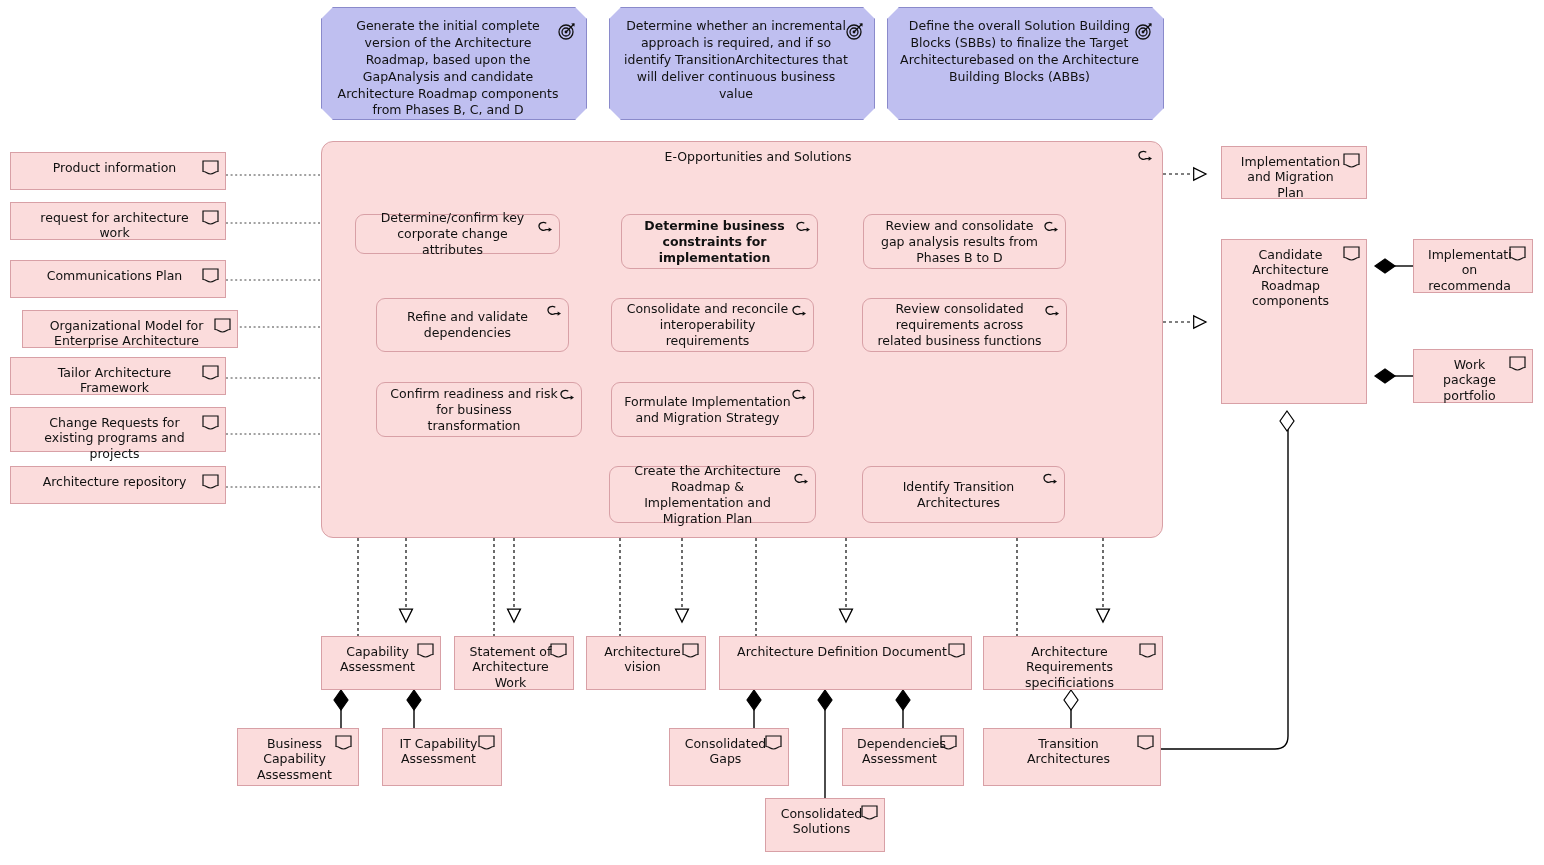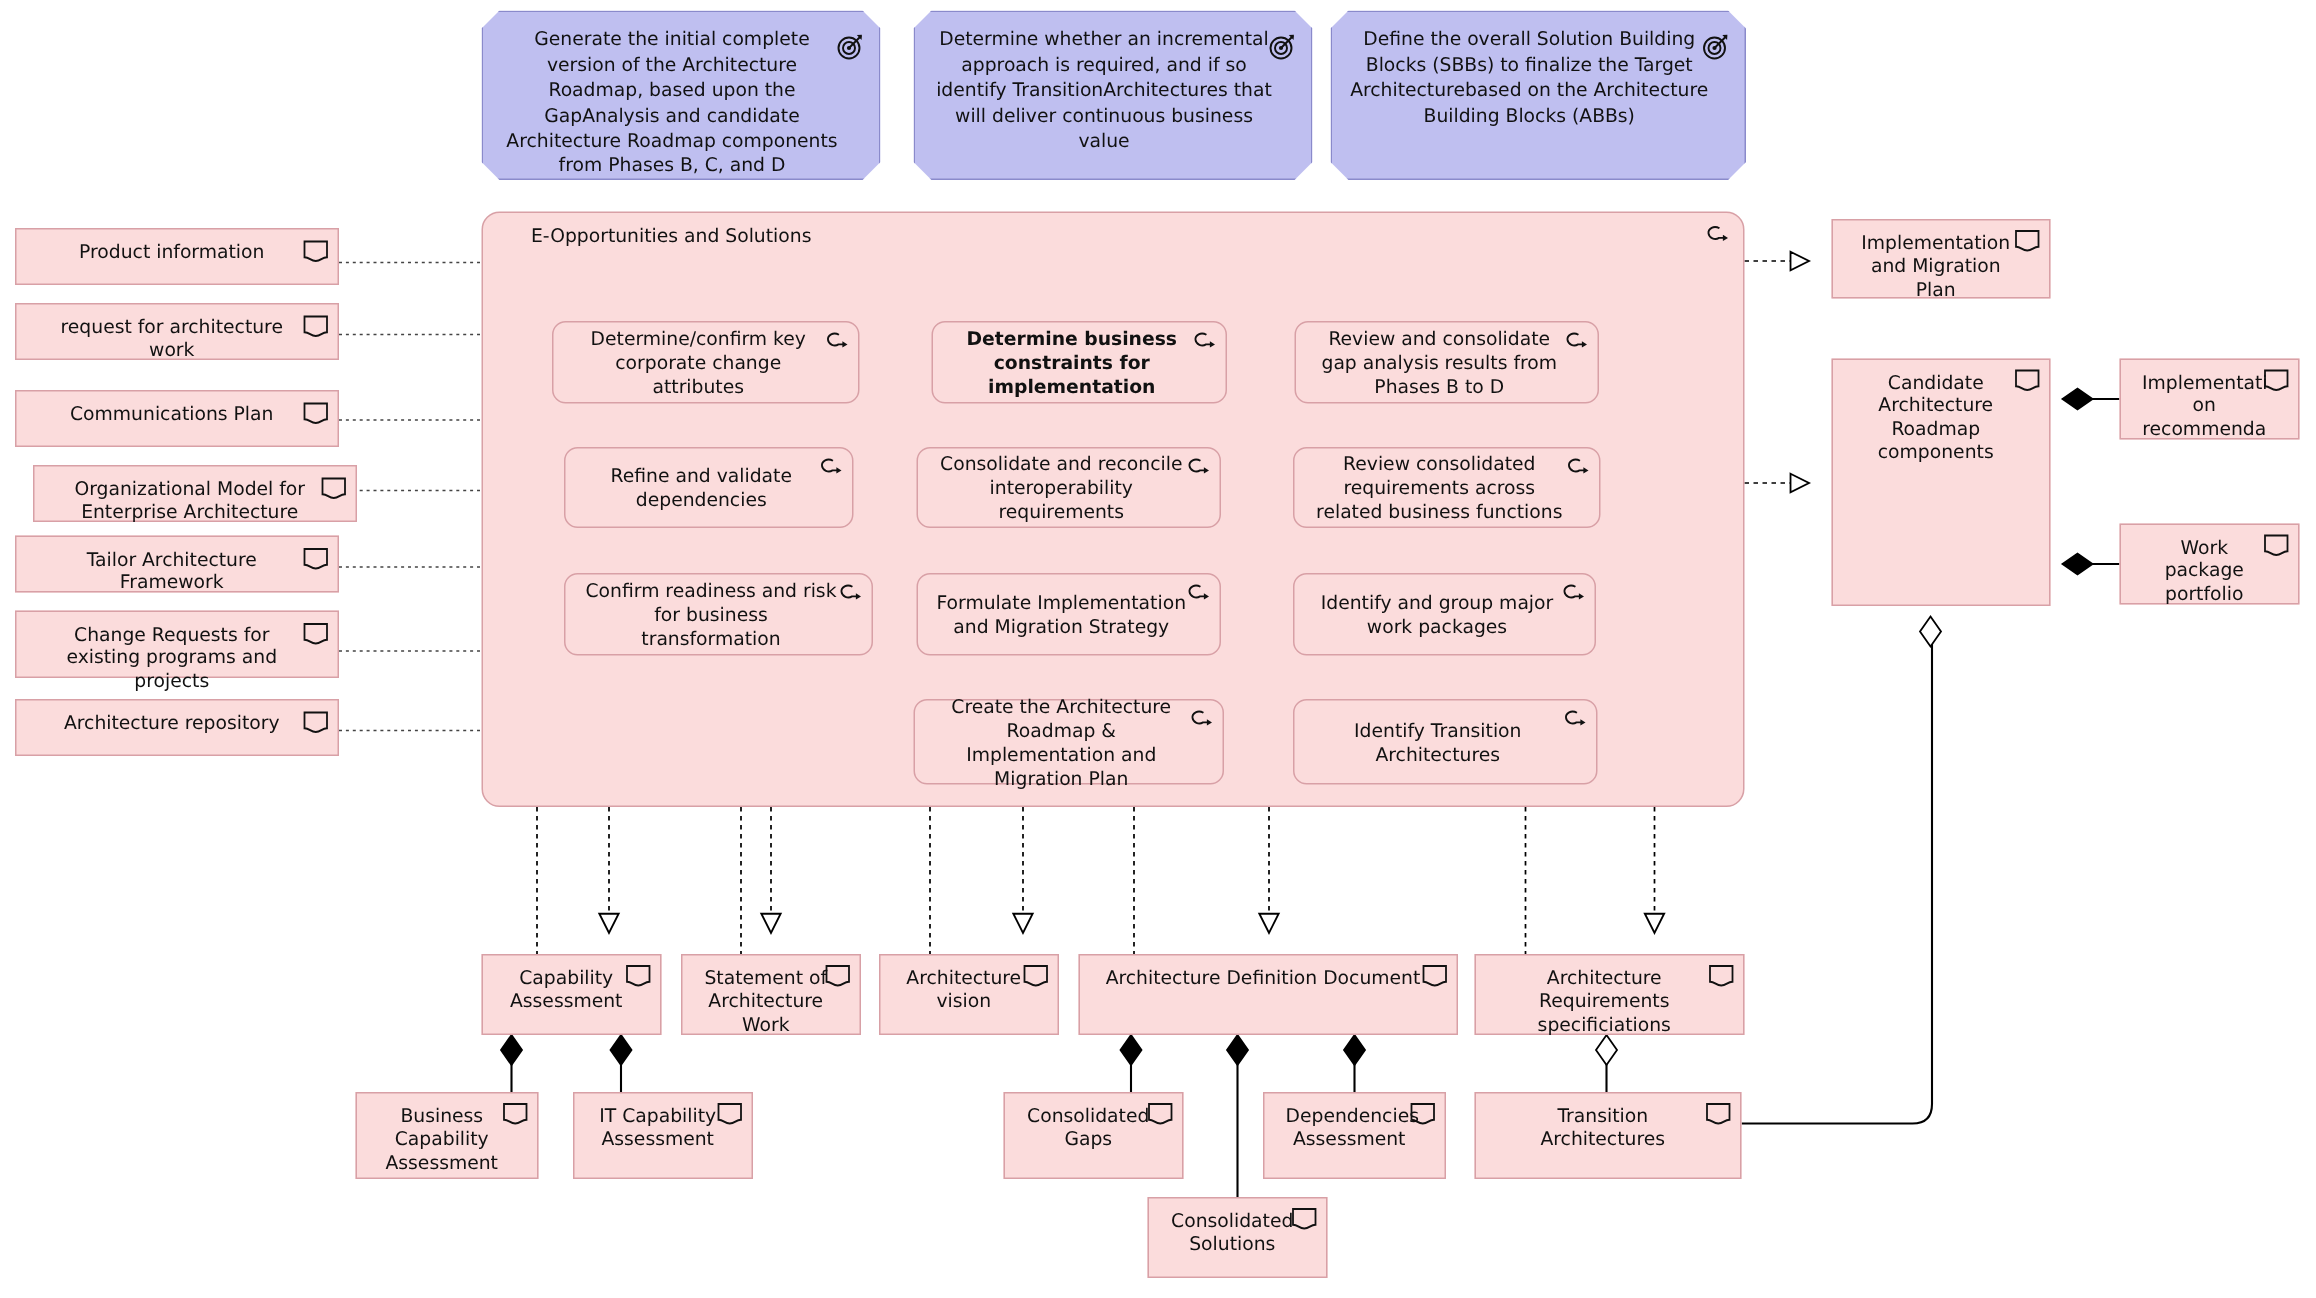--- a/index.html
+++ b/index.html
@@ -22,21 +22,21 @@
         clip-path:polygon(12px 0,calc(100% - 12px) 0,100% 12px,100% calc(100% - 12px),calc(100% - 12px) 100%,12px 100%,0 calc(100% - 12px),0 12px);
         align-items:flex-start;}
   .goal .lbl{padding-top:10px;padding-left:10px;padding-right:22px;line-height:1.35;}
 
   
   .proc{background:#FBDCDC;border:1px solid #D8A0A6;border-radius:9px;font-size:12.5px;color:#111;}
   .proc .lbl{padding:0 22px 0 12px;line-height:1.28;}
 
   
   .bigproc{background:#FBDCDC;border:1px solid #D8A0A6;border-radius:12px;}
-  .bigproc .title{position:absolute;top:7px;left:0;right:0;text-align:left;font-size:12.5px;color:#111;margin-left:32px;}
+  .bigproc .title{position:absolute;top:7px;left:0;right:0;text-align:center;font-size:12.5px;color:#111;margin-left:32px;}
 
   
   .ico{position:absolute;pointer-events:none;}
   .ico svg{display:block;}
 </style>
 </head>
 <body>
 
 <div id="canvas">
 
@@ -231,21 +231,21 @@
   <div class="node bigproc" style="left:321px;top:141px;width:842px;height:397px;display:block;">
     <div class="title">E-Opportunities and Solutions</div>
     <span class="ico" style="right:8px;top:7px;">
       <svg width="17" height="15" viewBox="0 0 17 15">
           <path d="M9.3,3.2 C5.6,1.0 1.6,3.4 2.0,6.6 C2.4,9.6 6.2,11.3 9.0,9.6 L12.4,9.6" fill="none" stroke="#111" stroke-width="1.25"></path>
           <path d="M11.6,7.5 L15.0,9.6 L11.6,11.7 Z" fill="#111"></path>
         </svg>
     </span>
   </div>
 
-  <div class="node proc" style="left:368px;top:214px;width:205px;height:55px;">
+  <div class="node proc" style="left:355px;top:214px;width:205px;height:40px;">
     <span class="lbl">Determine/confirm key corporate change attributes</span>
     <span class="ico" style="right:5px;top:5px;">
       <svg width="17" height="15" viewBox="0 0 17 15">
           <path d="M9.3,3.2 C5.6,1.0 1.6,3.4 2.0,6.6 C2.4,9.6 6.2,11.3 9.0,9.6 L12.4,9.6" fill="none" stroke="#111" stroke-width="1.25"></path>
           <path d="M11.6,7.5 L15.0,9.6 L11.6,11.7 Z" fill="#111"></path>
         </svg>
     </span>
   </div>
 
   <div class="node proc" style="left:621px;top:214px;width:197px;height:55px;font-weight:bold;">
@@ -311,29 +311,20 @@
   <div class="node proc" style="left:611px;top:382px;width:203px;height:55px;">
     <span class="lbl">Formulate Implementation and Migration Strategy</span>
     <span class="ico" style="right:5px;top:5px;">
       <svg width="17" height="15" viewBox="0 0 17 15">
           <path d="M9.3,3.2 C5.6,1.0 1.6,3.4 2.0,6.6 C2.4,9.6 6.2,11.3 9.0,9.6 L12.4,9.6" fill="none" stroke="#111" stroke-width="1.25"></path>
           <path d="M11.6,7.5 L15.0,9.6 L11.6,11.7 Z" fill="#111"></path>
         </svg>
     </span>
   </div>
 
-  <div class="node proc" style="left:862px;top:382px;width:202px;height:55px;">
-    <span class="lbl">Identify and group major work packages</span>
-    <span class="ico" style="right:5px;top:5px;">
-      <svg width="17" height="15" viewBox="0 0 17 15">
-          <path d="M9.3,3.2 C5.6,1.0 1.6,3.4 2.0,6.6 C2.4,9.6 6.2,11.3 9.0,9.6 L12.4,9.6" fill="none" stroke="#111" stroke-width="1.25"></path>
-          <path d="M11.6,7.5 L15.0,9.6 L11.6,11.7 Z" fill="#111"></path>
-        </svg>
-    </span>
-  </div>
 
   <div class="node proc" style="left:609px;top:466px;width:207px;height:57px;">
     <span class="lbl">Create the Architecture Roadmap &amp; Implementation and Migration Plan</span>
     <span class="ico" style="right:5px;top:5px;">
       <svg width="17" height="15" viewBox="0 0 17 15">
           <path d="M9.3,3.2 C5.6,1.0 1.6,3.4 2.0,6.6 C2.4,9.6 6.2,11.3 9.0,9.6 L12.4,9.6" fill="none" stroke="#111" stroke-width="1.25"></path>
           <path d="M11.6,7.5 L15.0,9.6 L11.6,11.7 Z" fill="#111"></path>
         </svg>
     </span>
   </div>

